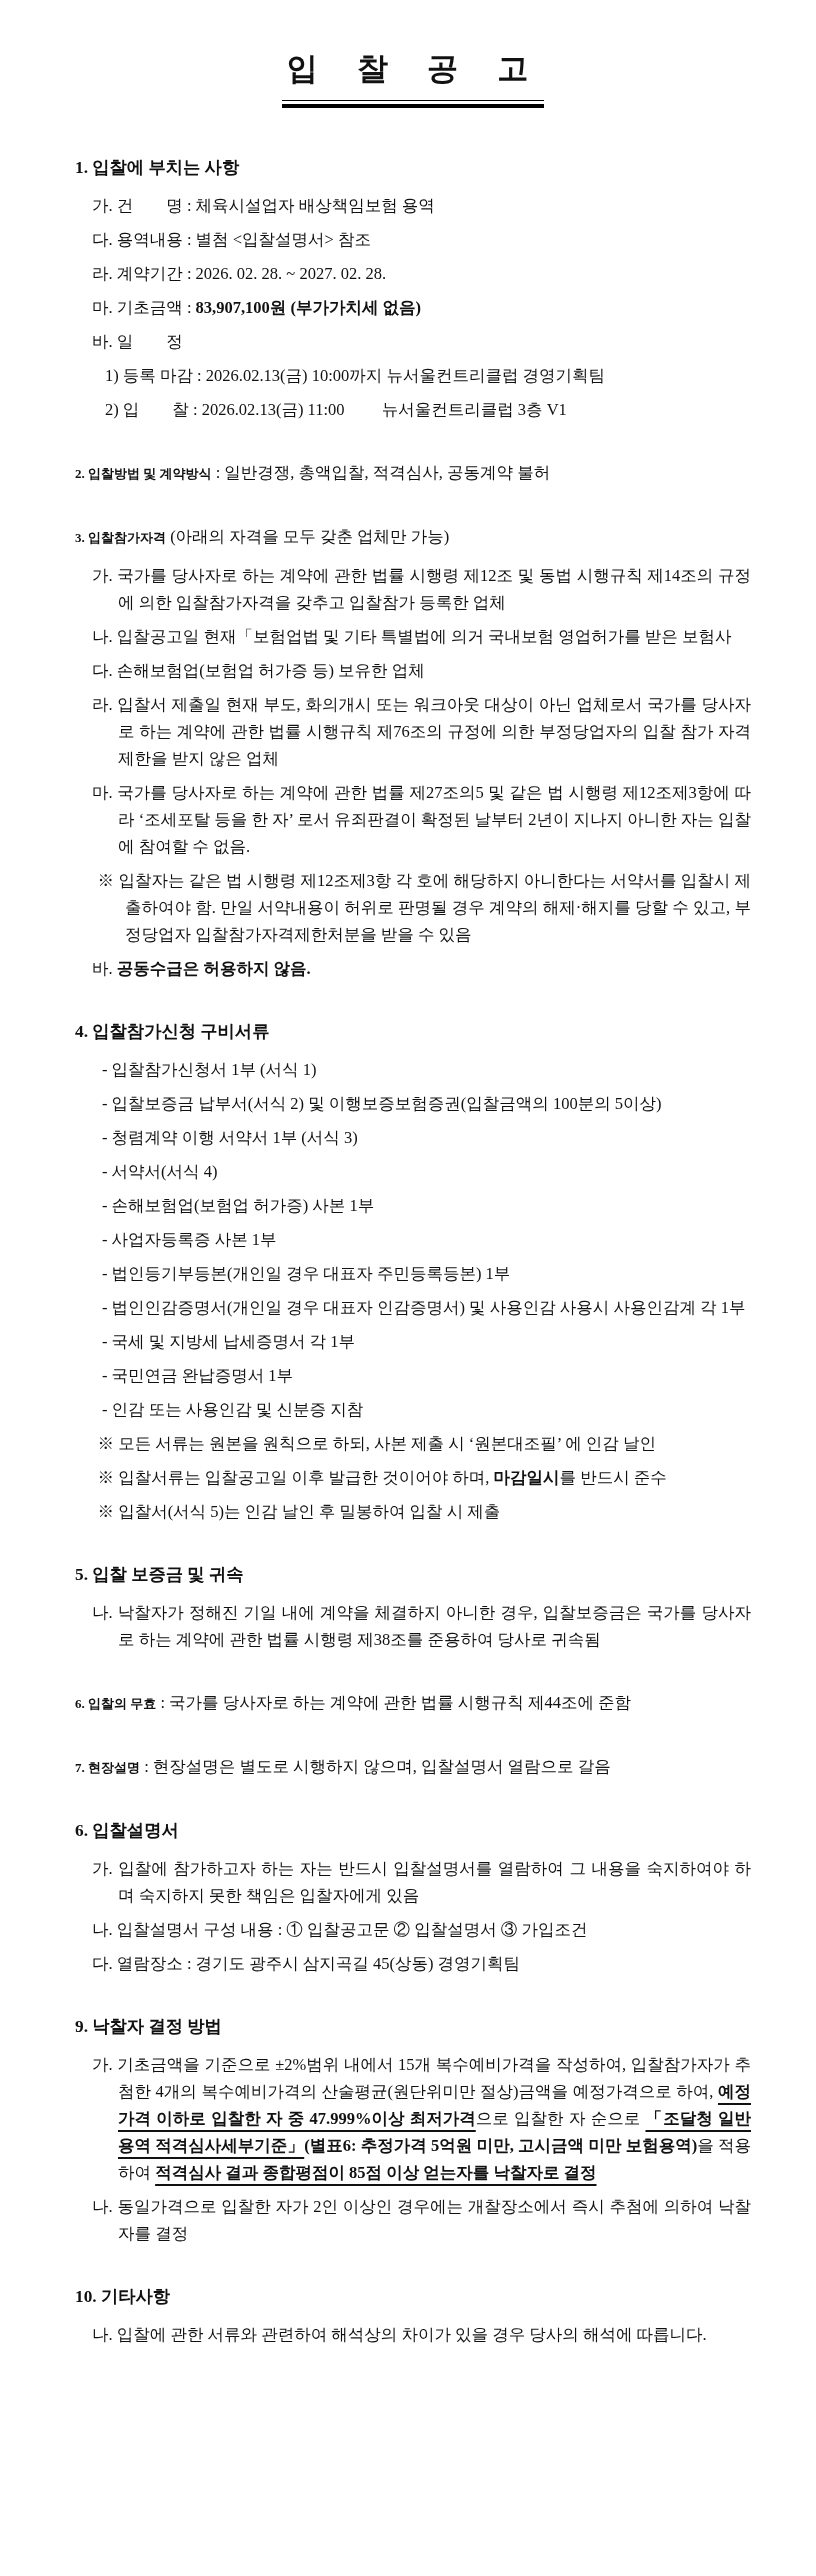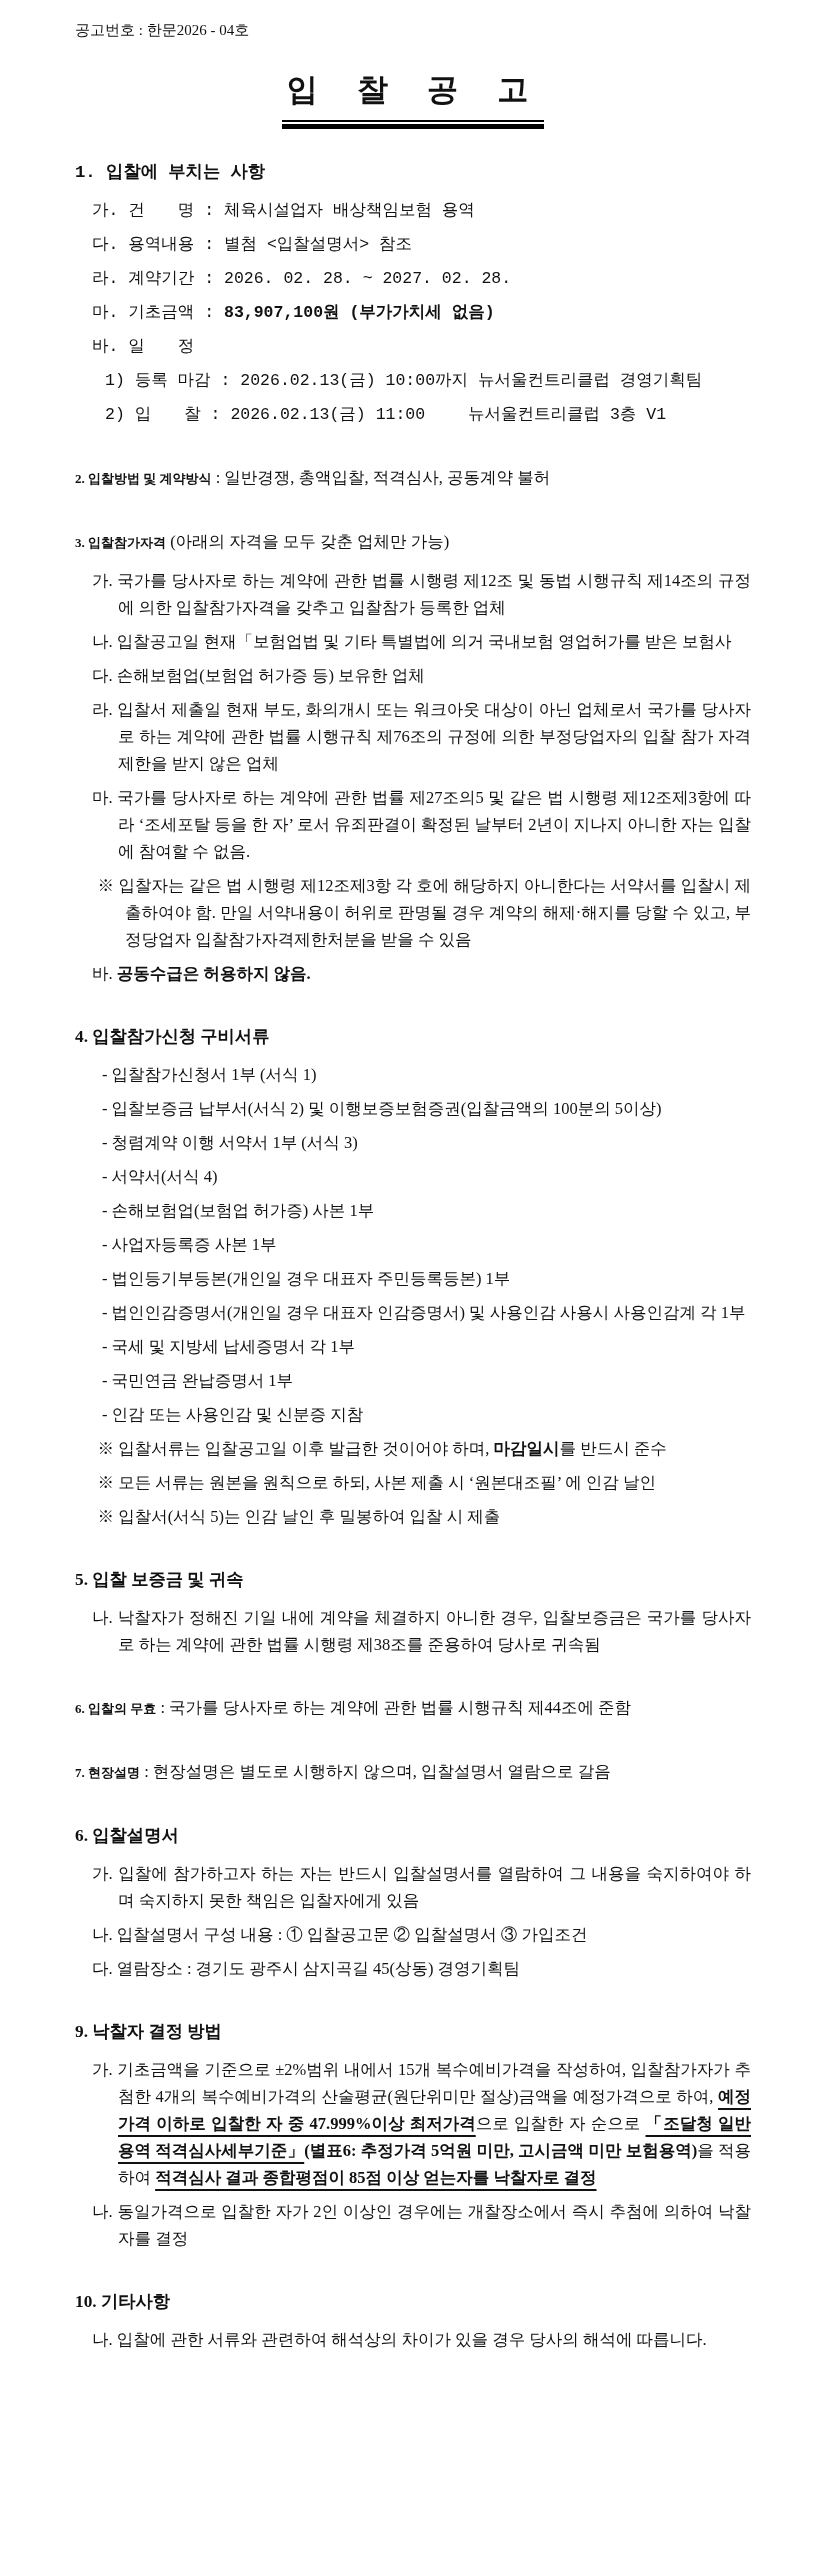--- a/index.html
+++ b/index.html
@@ -16,37 +16,36 @@
   p{margin:0;line-height:27px;text-align:justify;}
   .meta{font-size:15px;line-height:20.4px;text-align:left;}
   .title-wrap{width:fit-content;margin:28px auto 0;}
   .title{
     font-size:31px;font-weight:bold;letter-spacing:15.7px;
     padding-left:4.7px;white-space:nowrap;text-align:center;
   }
   .t-u1{height:1.6px;background:#000;margin-top:9.4px;}
   .t-u2{height:4.7px;background:#000;margin-top:2.4px;}
   section{margin-top:36px;}
-  section.first{margin-top:30px;font-family:Liberation Mono, monospace;}
+  section.first{margin-top:46px;}
   .h{font-weight:bold;font-size:17.3px;margin:0 0 11px;line-height:27px;}
   .h-line{line-height:27px;margin:0;}
   .h-line .hb{font-weight:bold;font-size:13px;}
   .item{margin:0 0 7px 43px;text-indent:-26px;}
   .sub{margin:0 0 7px 57px;text-indent:-27px;}
   .dash{margin:0 0 7px 45px;text-indent:-18px;}
   .note{margin:0 0 7px 50px;text-indent:-27.5px;}
   .b{font-weight:bold;}
   .u{text-decoration:underline;text-decoration-thickness:1.6px;text-underline-offset:5.5px;}
 </style>
 </head>
 <body>
 
 <div>
 
-  <div class="meta">공고번호 : 한문2026 - 04호</div>
 
   <div class="title-wrap">
     <div class="title">입 찰 공 고</div>
     <div class="t-u1"></div>
     <div class="t-u2"></div>
   </div>
 
   <section class="first">
     <div class="h">1. 입찰에 부치는 사항</div>
     <p class="item">가. 건　　명 : 체육시설업자 배상책임보험 용역</p>
@@ -80,22 +79,22 @@
     <p class="dash">- 입찰보증금 납부서(서식 2) 및 이행보증보험증권(입찰금액의 100분의 5이상)</p>
     <p class="dash">- 청렴계약 이행 서약서 1부 (서식 3)</p>
     <p class="dash">- 서약서(서식 4)</p>
     <p class="dash">- 손해보험업(보험업 허가증) 사본 1부</p>
     <p class="dash">- 사업자등록증 사본 1부</p>
     <p class="dash">- 법인등기부등본(개인일 경우 대표자 주민등록등본) 1부</p>
     <p class="dash">- 법인인감증명서(개인일 경우 대표자 인감증명서) 및 사용인감 사용시 사용인감계 각 1부</p>
     <p class="dash">- 국세 및 지방세 납세증명서 각 1부</p>
     <p class="dash">- 국민연금 완납증명서 1부</p>
     <p class="dash">- 인감 또는 사용인감 및 신분증 지참</p>
+    <p class="note">※ 모든 서류는 원본을 원칙으로 하되, 사본 제출 시 ‘원본대조필’ 에 인감 날인</p>
     <p class="note"><span>※ 입찰서류는 입찰공고일 이후 발급한 것이어야 하며, </span><span class="b">마감일시</span><span>를 반드시 준수</span></p>
-    <p class="note">※ 모든 서류는 원본을 원칙으로 하되, 사본 제출 시 ‘원본대조필’ 에 인감 날인</p>
     <p class="note">※ 입찰서(서식 5)는 인감 날인 후 밀봉하여 입찰 시 제출</p>
   </section>
 
   <section>
     <div class="h">5. 입찰 보증금 및 귀속</div>
     <p class="item">나. 낙찰자가 정해진 기일 내에 계약을 체결하지 아니한 경우, 입찰보증금은 국가를 당사자로 하는 계약에 관한 법률 시행령 제38조를 준용하여 당사로 귀속됨</p>
   </section>
 
   <section>
     <p class="h-line"><span class="hb">6. 입찰의 무효</span><span> : 국가를 당사자로 하는 계약에 관한 법률 시행규칙 제44조에 준함</span></p>

